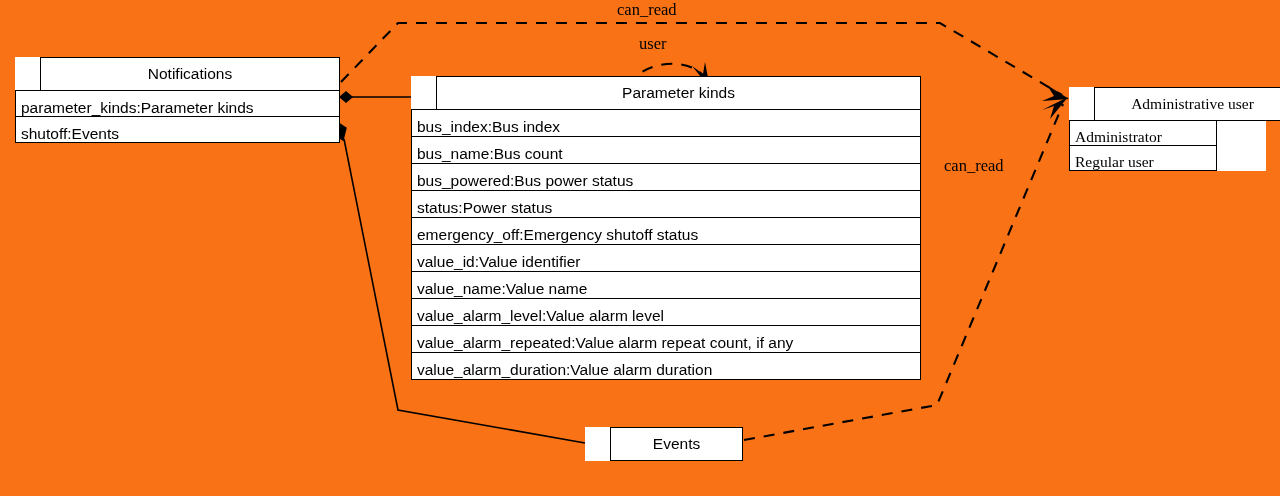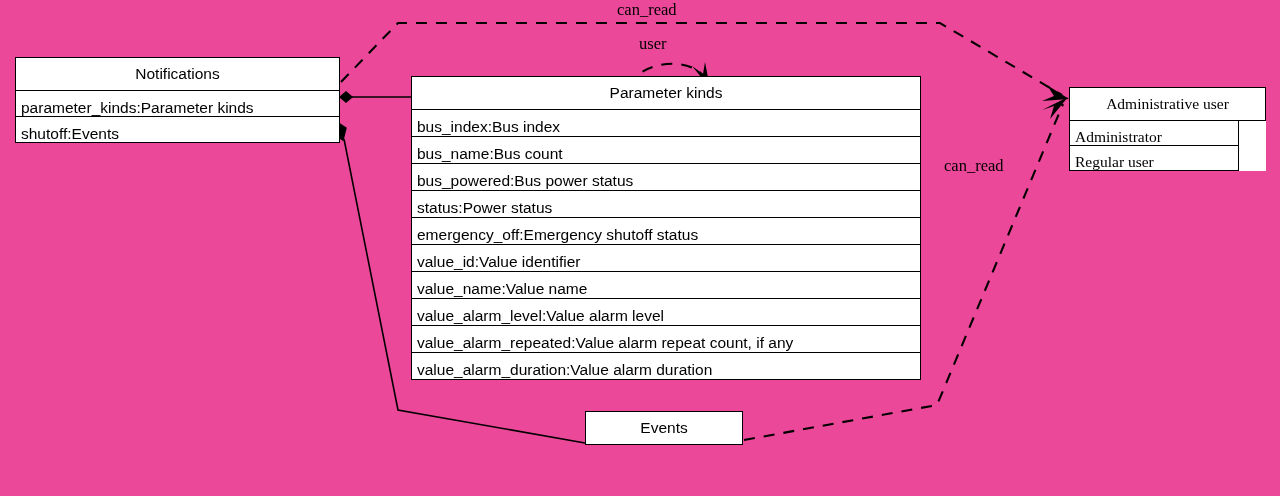--- a/index.html
+++ b/index.html
@@ -5,21 +5,21 @@
 <style>
   html, body {
     margin: 0;
     padding: 0;
     background: #ffffff;
   }
   #canvas {
     position: relative;
     width: 1280px;
     height: 496px;
-    background: #ec4899;
+    background: #f97316;
     overflow: hidden;
     font-family: "Liberation Sans", "DejaVu Sans", sans-serif;
   }
   #edge-layer {
     position: absolute;
     left: 0;
     top: 0;
     width: 1280px;
     height: 496px;
     pointer-events: none;
@@ -38,20 +38,21 @@
     color: #000000;
     white-space: nowrap;
     display: flex;
     align-items: center;
     margin-top: -1px;
   }
   .cell:first-child { margin-top: 0; }
   .cell.title {
     justify-content: center;
     padding: 16px 8px;
+    margin-left: 25px;
   }
   .cell.attr {
     justify-content: flex-start;
     padding: 8px 0 0 5px;
   }
   .edge-label {
     position: absolute;
     font-family: "Liberation Serif", "DejaVu Serif", serif;
     font-size: 16.5px;
     color: #000000;
@@ -61,23 +62,23 @@
 
   
   #node-notifications { left: 15px;  top: 57px;  width: 325px; }
   #node-notifications .cell { height: 27px; }
 
   #node-parameter-kinds { left: 411px; top: 76px; width: 510px; }
   #node-parameter-kinds .cell { height: 28px; }
 
   #node-admin-user { left: 1069px; top: 87px; width: 197px; font-family: Liberation Serif, serif; }
   #node-admin-user .cell.title { height: 25px; width: 197px; }
-  #node-admin-user .cell.attr  { height: 26px; width: 170px; }
+  #node-admin-user .cell.attr  { height: 26px; width: 148px; }
 
-  #node-events { left: 585px; top: 411px; width: 158px; }
+  #node-events { left: 585px; top: 427px; width: 158px; }
   #node-events .cell { height: 27px; }
 </style>
 </head>
 <body>
 
 <div id="canvas">
 
   <svg id="edge-layer" viewBox="0 0 1280 496" width="1280" height="496">
 
     <g>

